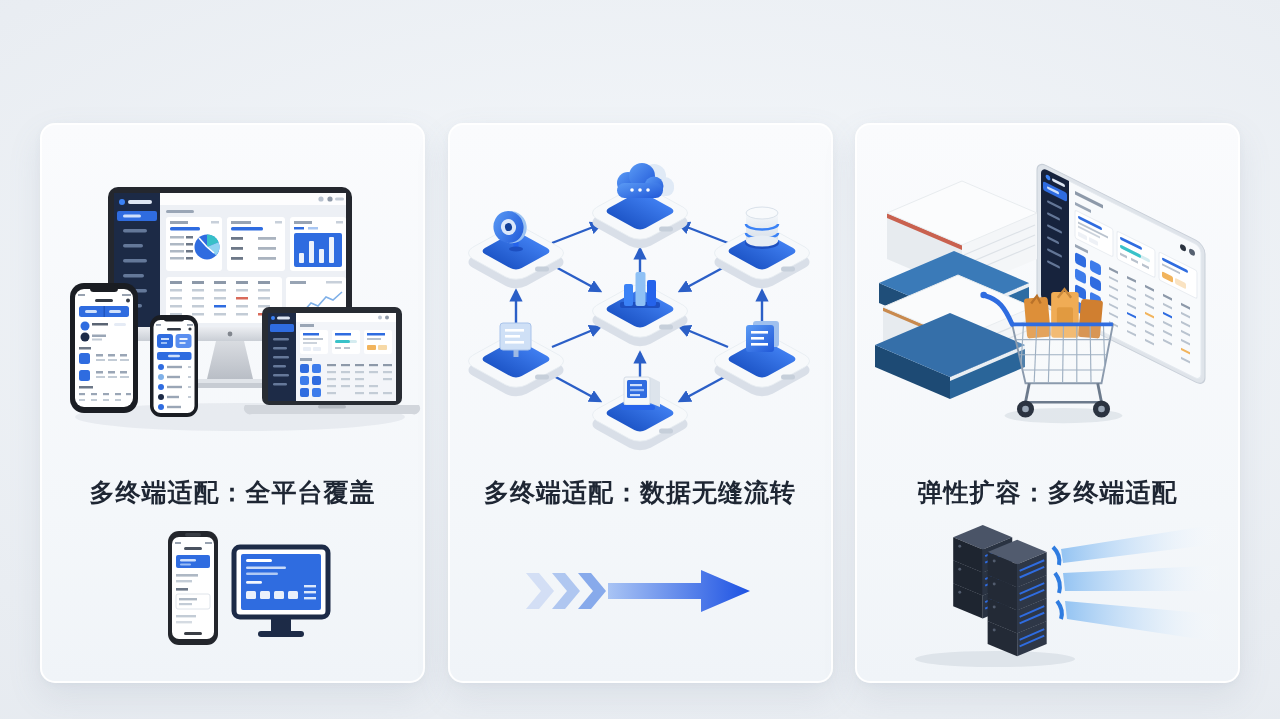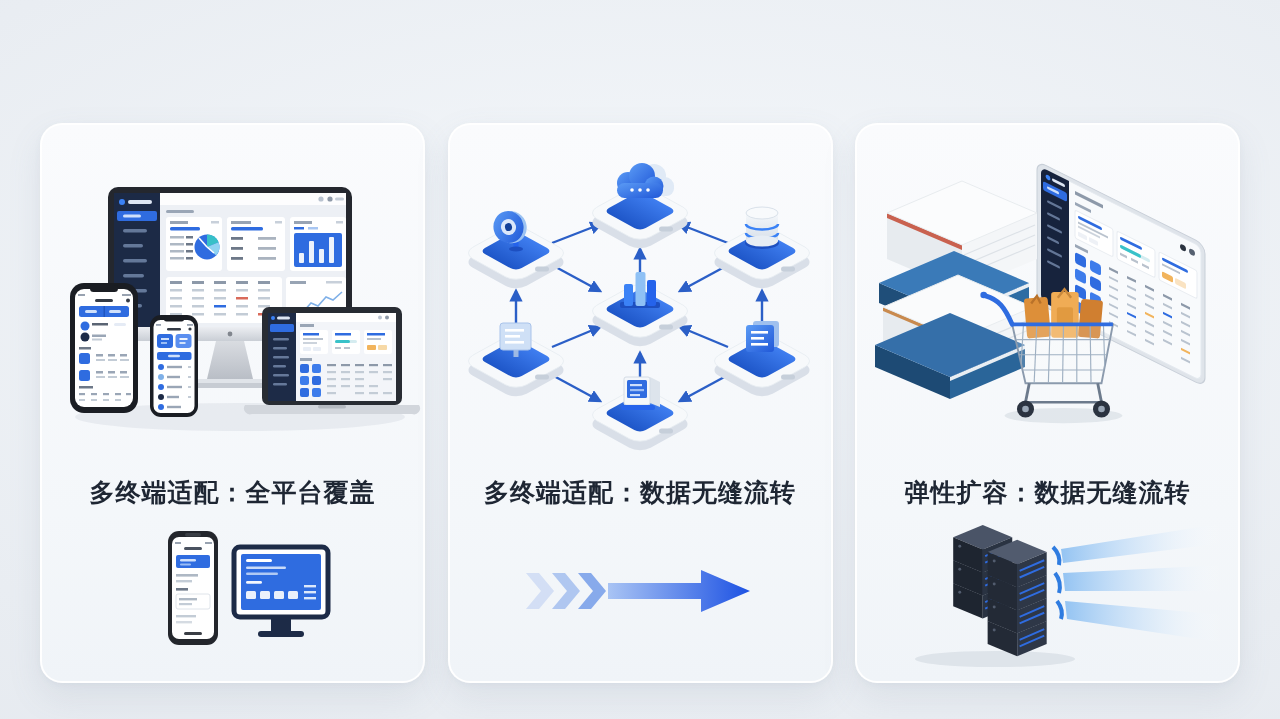--- a/index.html
+++ b/index.html
@@ -7,21 +7,21 @@
     width:1280px;height:719px;overflow:hidden;
     font-family:"Liberation Sans","DejaVu Sans",sans-serif;
     background:
       radial-gradient(150% 130% at 52% 42%, #f5f8fb 0%, #e9edf2 46%, #dde2e9 100%);
   }
   .cards{
     position:absolute;left:40px;top:123px;width:1200px;height:560px;
     display:flex;justify-content:space-between;
   }
   .card{
-    width:385px;height:560px;border-radius:22px;
+    width:385px;height:560px;border-radius:15px;
     background:linear-gradient(180deg,#fafbfd 0%,#f4f7fa 70%,#f0f4f8 100%);
     border:2px solid rgba(255,255,255,0.95);
     box-shadow:0 14px 34px rgba(110,125,150,0.12), 0 2px 6px rgba(120,135,160,0.06);
     box-sizing:border-box;
     display:flex;flex-direction:column;align-items:center;
   }
   .art{width:385px;height:338px;position:relative;}
   .art svg, .bottom-art svg{display:block;}
   .caption{
     height:58px;display:flex;align-items:center;justify-content:center;
@@ -736,21 +736,21 @@
           <line x1="34" y1="114" x2="30" y2="134" stroke="#6c7a8c" stroke-width="3"></line>
           <line x1="106" y1="114" x2="110" y2="134" stroke="#6c7a8c" stroke-width="3"></line>
           <line x1="30" y1="134" x2="110" y2="134" stroke="#6c7a8c" stroke-width="2.5"></line>
           <circle cx="30" cy="141" r="9" fill="#2b3340"></circle>
             <circle cx="30" cy="141" r="3.5" fill="#9aa7b6"></circle>
           <circle cx="110" cy="141" r="9" fill="#2b3340"></circle>
             <circle cx="110" cy="141" r="3.5" fill="#9aa7b6"></circle>
         </g>
       </svg>
     </div>
-    <div class="caption">弹性扩容：数据无缝流转</div>
+    <div class="caption">弹性扩容：多终端适配</div>
     <div class="bottom-art">
       <svg width="385" height="150" viewBox="0 0 385 150">
         <defs>
           <linearGradient id="c3-beam" x1="0" y1="0" x2="1" y2="0">
             <stop offset="0" stop-color="#8fc1f2" stop-opacity="0.95"></stop>
             <stop offset="0.55" stop-color="#cfe4f9" stop-opacity="0.55"></stop>
             <stop offset="1" stop-color="#ffffff" stop-opacity="0"></stop>
           </linearGradient>
         </defs>
         <ellipse cx="140" cy="138" rx="80" ry="8" fill="#a8b2c0" opacity="0.25"></ellipse>

